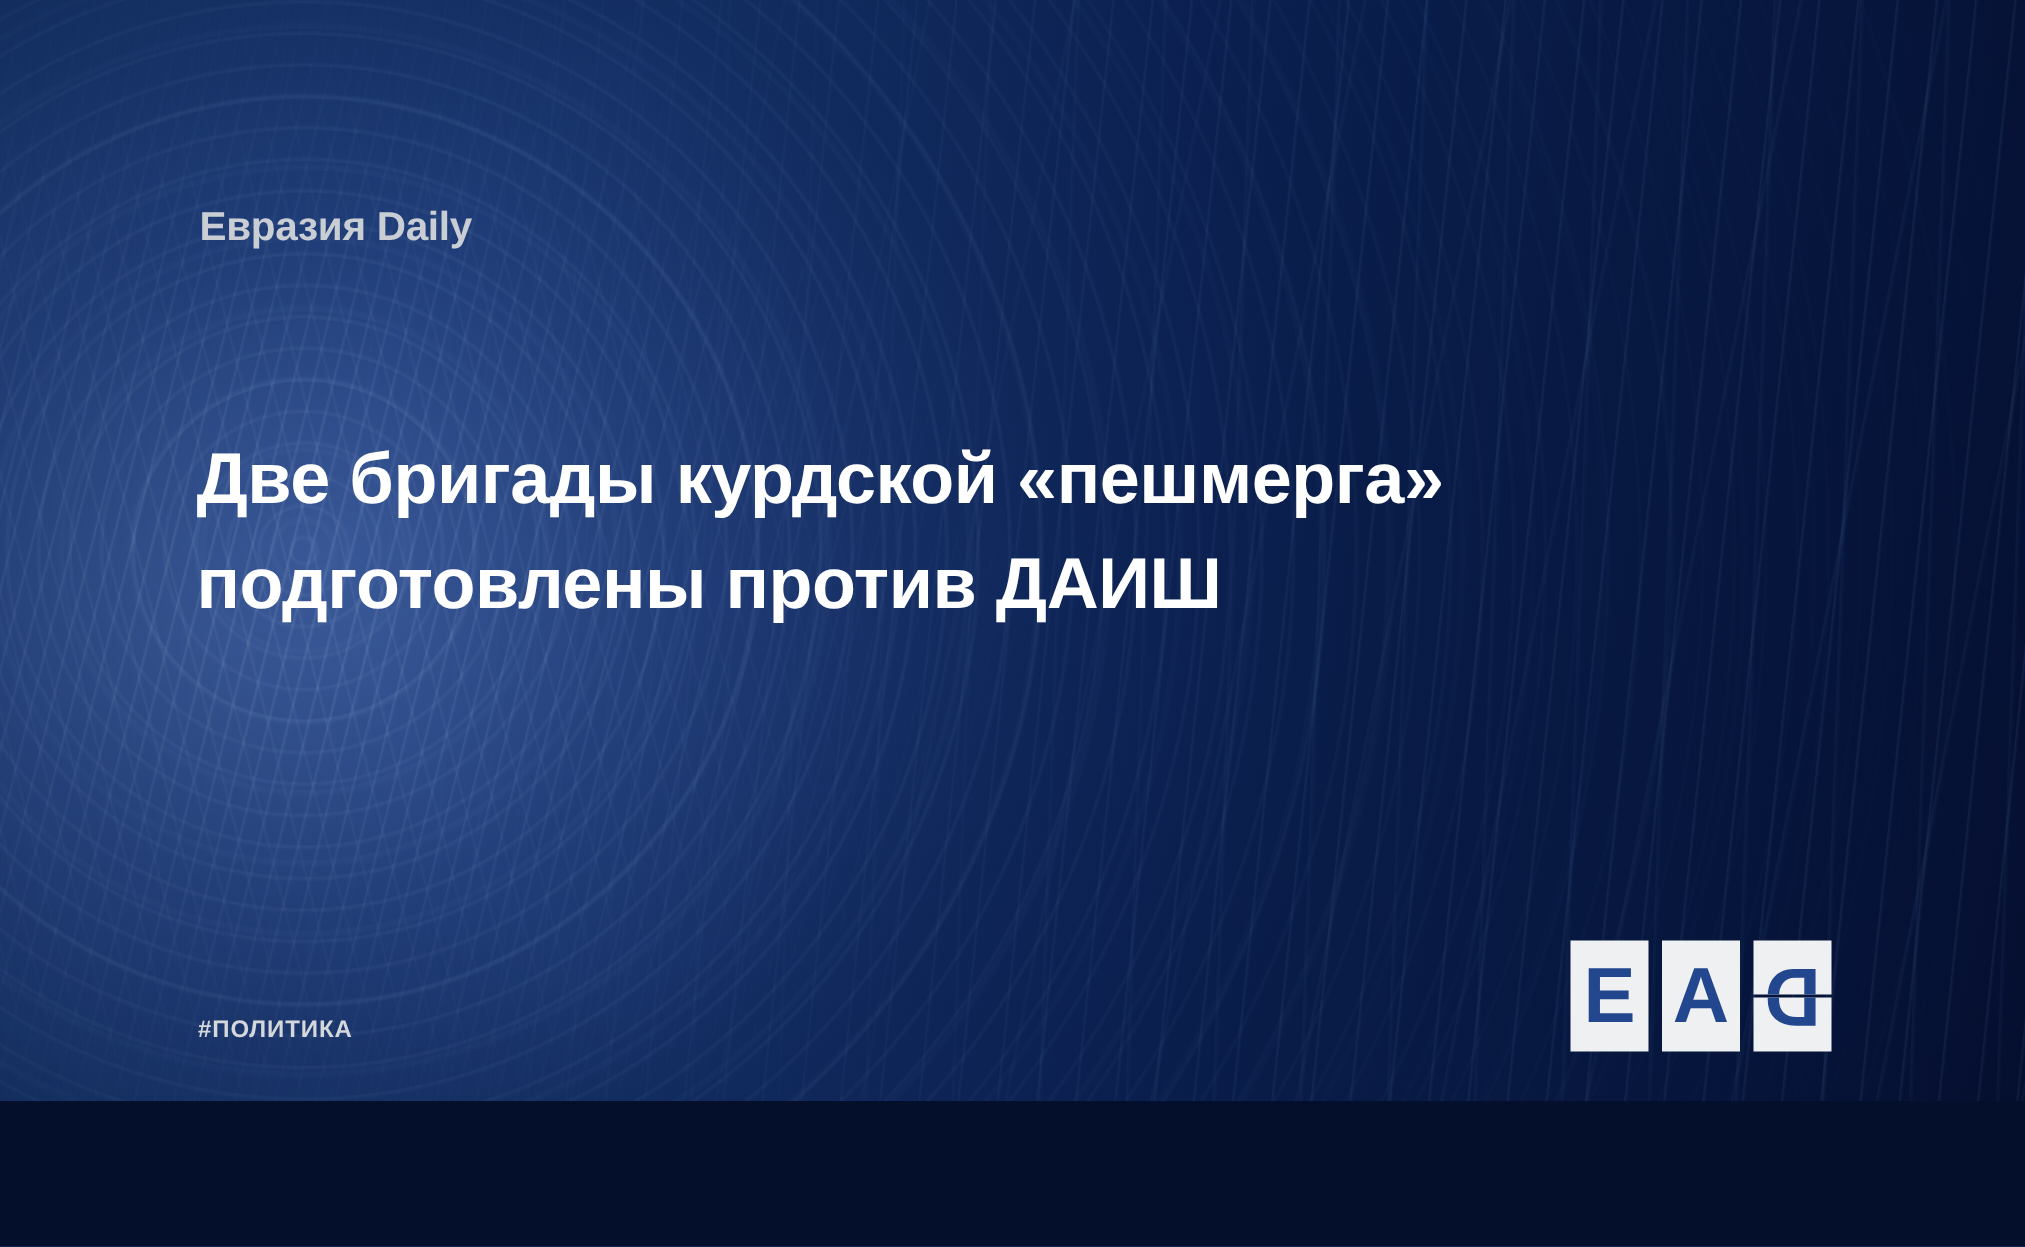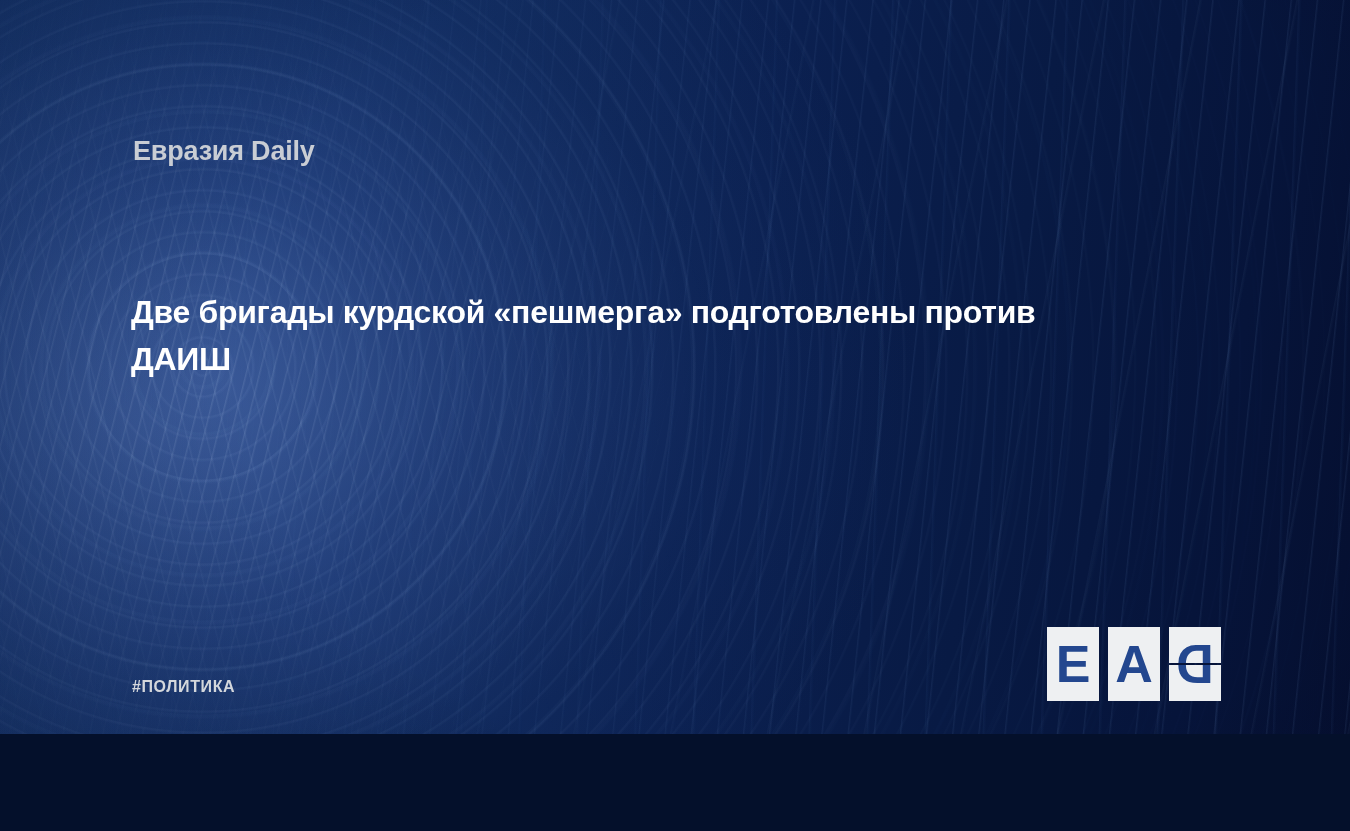--- a/index.html
+++ b/index.html
@@ -164,23 +164,23 @@
     font-size: 27px;
     font-weight: bold;
     color: #c9cdd4;
     letter-spacing: -0.2px;
     white-space: nowrap;
   }
 
   #headline {
     position: absolute;
     left: 131px;
-    top: 268px;
+    top: 253px;
     width: 990px;
-    font-size: 32px;
+    font-size: 48px;
     line-height: 1.45;
     font-weight: bold;
     color: #ffffff;
     letter-spacing: -0.3px;
   }
 
   #tag {
     position: absolute;
     left: 132px;
     top: 678px;

